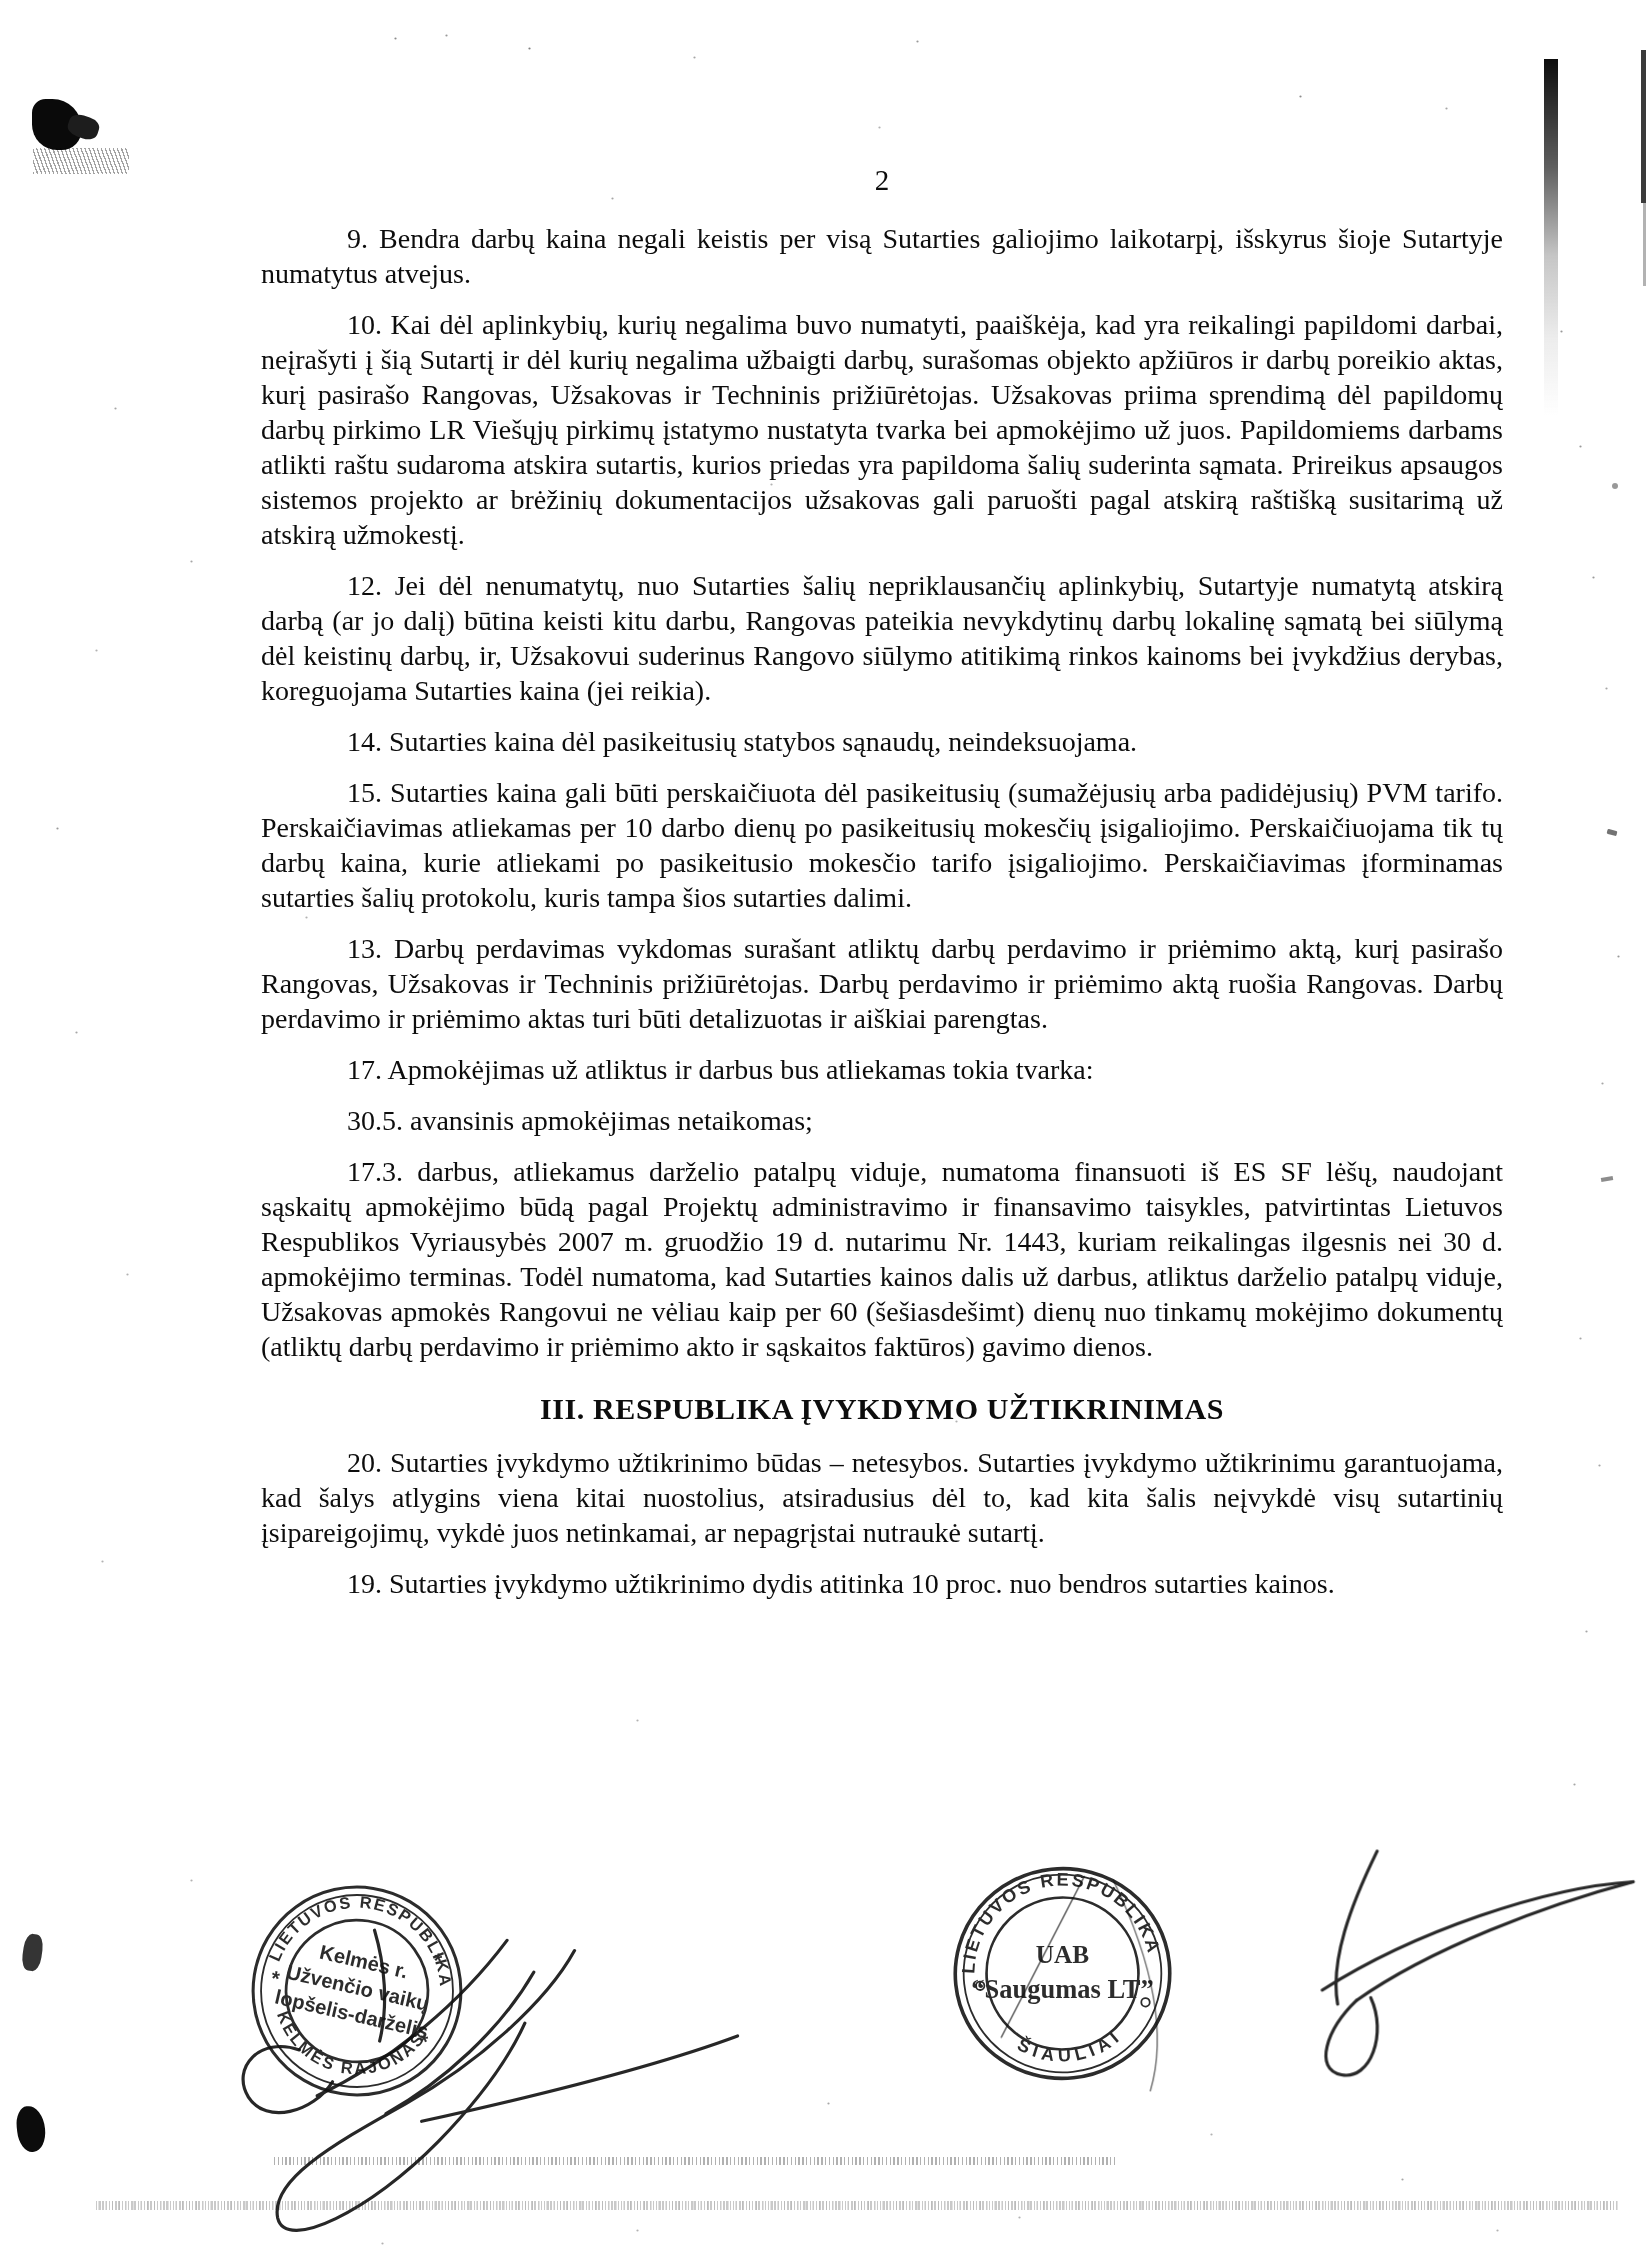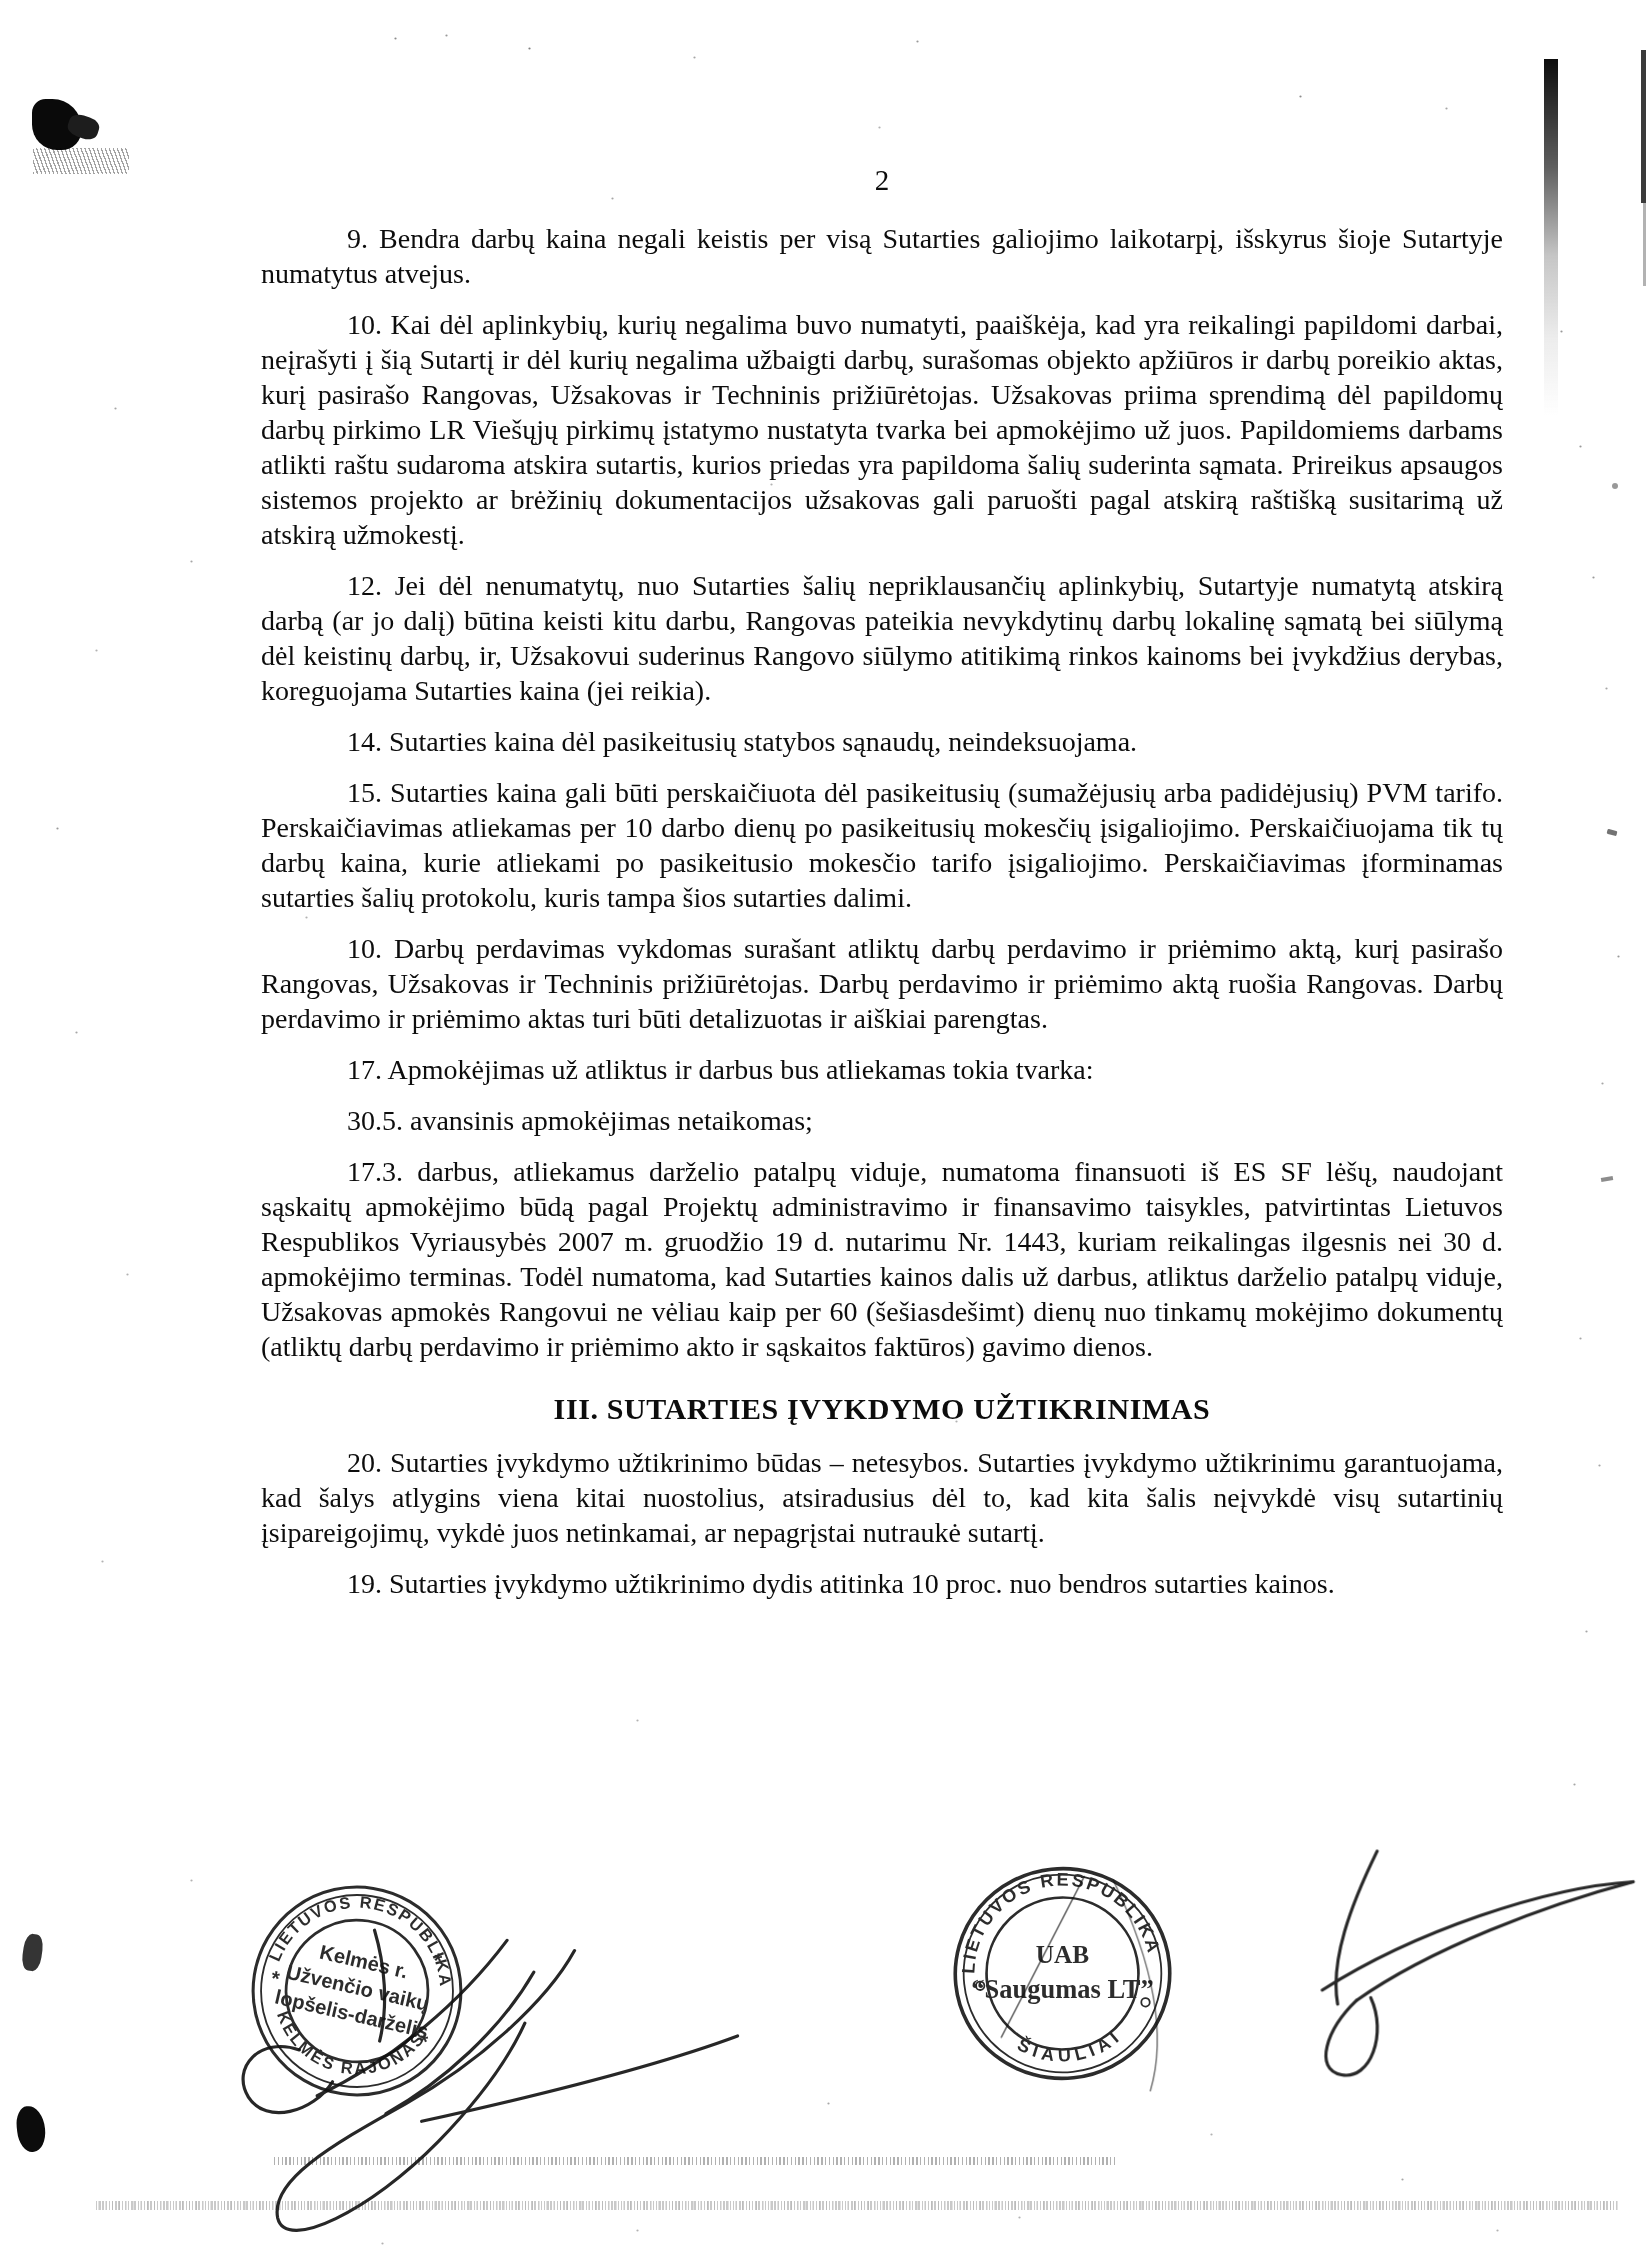--- a/index.html
+++ b/index.html
@@ -86,25 +86,25 @@
 <div class="page">
 
   <div class="pageno">2</div>
 
   <div class="textblock">
     <p>9. Bendra darbų kaina negali keistis per visą Sutarties galiojimo laikotarpį, išskyrus šioje Sutartyje numatytus atvejus.</p>
     <p>10. Kai dėl aplinkybių, kurių negalima buvo numatyti, paaiškėja, kad yra reikalingi papildomi darbai, neįrašyti į šią Sutartį ir dėl kurių negalima užbaigti darbų, surašomas objekto apžiūros ir darbų poreikio aktas, kurį pasirašo Rangovas, Užsakovas ir Techninis prižiūrėtojas. Užsakovas priima sprendimą dėl papildomų darbų pirkimo LR Viešųjų pirkimų įstatymo nustatyta tvarka bei apmokėjimo už juos. Papildomiems darbams atlikti raštu sudaroma atskira sutartis, kurios priedas yra papildoma šalių suderinta sąmata. Prireikus apsaugos sistemos projekto ar brėžinių dokumentacijos užsakovas gali paruošti pagal atskirą raštišką susitarimą už atskirą užmokestį.</p>
     <p>12. Jei dėl nenumatytų, nuo Sutarties šalių nepriklausančių aplinkybių, Sutartyje numatytą atskirą darbą (ar jo dalį) būtina keisti kitu darbu, Rangovas pateikia nevykdytinų darbų lokalinę sąmatą bei siūlymą dėl keistinų darbų, ir, Užsakovui suderinus Rangovo siūlymo atitikimą rinkos kainoms bei įvykdžius derybas, koreguojama Sutarties kaina (jei reikia).</p>
     <p>14. Sutarties kaina dėl pasikeitusių statybos sąnaudų, neindeksuojama.</p>
     <p>15. Sutarties kaina gali būti perskaičiuota dėl pasikeitusių (sumažėjusių arba padidėjusių) PVM tarifo. Perskaičiavimas atliekamas per 10 darbo dienų po pasikeitusių mokesčių įsigaliojimo. Perskaičiuojama tik tų darbų kaina, kurie atliekami po pasikeitusio mokesčio tarifo įsigaliojimo. Perskaičiavimas įforminamas sutarties šalių protokolu, kuris tampa šios sutarties dalimi.</p>
-    <p>10. Darbų perdavimas vykdomas surašant atliktų darbų perdavimo ir priėmimo aktą, kurį pasirašo Rangovas, Užsakovas ir Techninis prižiūrėtojas. Darbų perdavimo ir priėmimo aktą ruošia Rangovas. Darbų perdavimo ir priėmimo aktas turi būti detalizuotas ir aiškiai parengtas.</p>
+    <p>13. Darbų perdavimas vykdomas surašant atliktų darbų perdavimo ir priėmimo aktą, kurį pasirašo Rangovas, Užsakovas ir Techninis prižiūrėtojas. Darbų perdavimo ir priėmimo aktą ruošia Rangovas. Darbų perdavimo ir priėmimo aktas turi būti detalizuotas ir aiškiai parengtas.</p>
     <p>17. Apmokėjimas už atliktus ir darbus bus atliekamas tokia tvarka:</p>
     <p>30.5. avansinis apmokėjimas netaikomas;</p>
     <p>17.3. darbus, atliekamus darželio patalpų viduje, numatoma finansuoti iš ES SF lėšų, naudojant sąskaitų apmokėjimo būdą pagal Projektų administravimo ir finansavimo taisykles, patvirtintas Lietuvos Respublikos Vyriausybės 2007 m. gruodžio 19 d. nutarimu Nr. 1443, kuriam reikalingas ilgesnis nei 30 d. apmokėjimo terminas. Todėl numatoma, kad Sutarties kainos dalis už darbus, atliktus darželio patalpų viduje, Užsakovas apmokės Rangovui ne vėliau kaip per 60 (šešiasdešimt) dienų nuo tinkamų mokėjimo dokumentų (atliktų darbų perdavimo ir priėmimo akto ir sąskaitos faktūros) gavimo dienos.</p>
-    <h2 class="heading">III. SUTARTIES ĮVYKDYMO UŽTIKRINIMAS</h2>
+    <h2 class="heading">III. RESPUBLIKA ĮVYKDYMO UŽTIKRINIMAS</h2>
     <p>20. Sutarties įvykdymo užtikrinimo būdas – netesybos. Sutarties įvykdymo užtikrinimu garantuojama, kad šalys atlygins viena kitai nuostolius, atsiradusius dėl to, kad kita šalis neįvykdė visų sutartinių įsipareigojimų, vykdė juos netinkamai, ar nepagrįstai nutraukė sutartį.</p>
     <p>19. Sutarties įvykdymo užtikrinimo dydis atitinka 10 proc. nuo bendros sutarties kainos.</p>
   </div>
 
   <svg class="stamp stamp-left" width="220" height="220" viewBox="0 0 360 360">
     <circle cx="180" cy="180" r="170" stroke-width="5"></circle>
     <circle cx="180" cy="180" r="157" stroke-width="3"></circle>
     <circle cx="180" cy="180" r="116" stroke-width="4.5"></circle>
     <defs>
       <path id="lt-top" d="M 52.2 226.5 A 136 136 0 1 1 307.8 226.5"></path>

